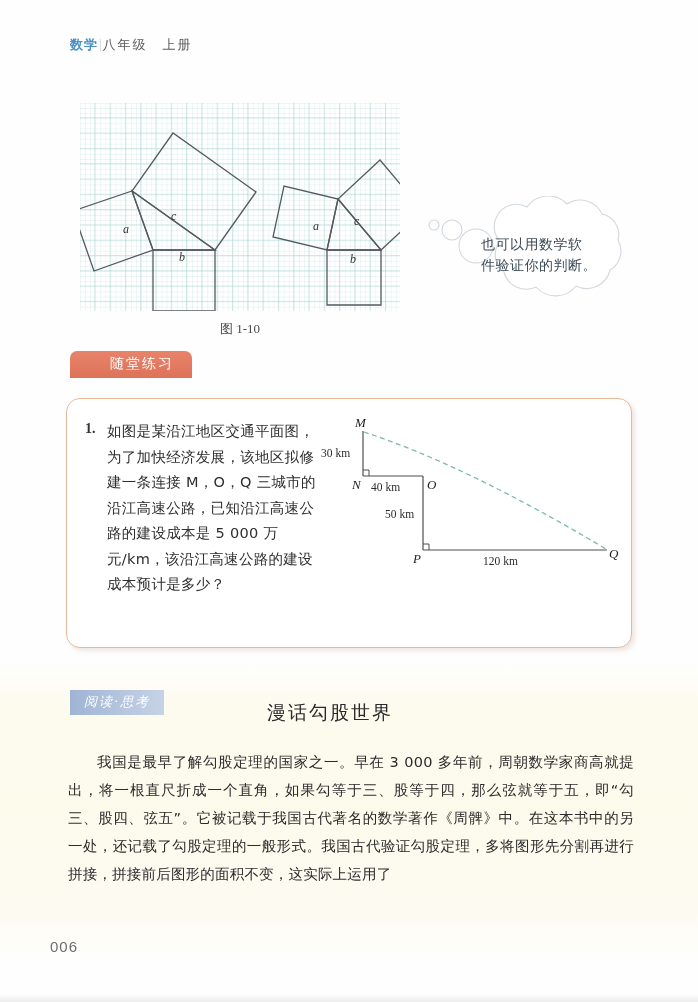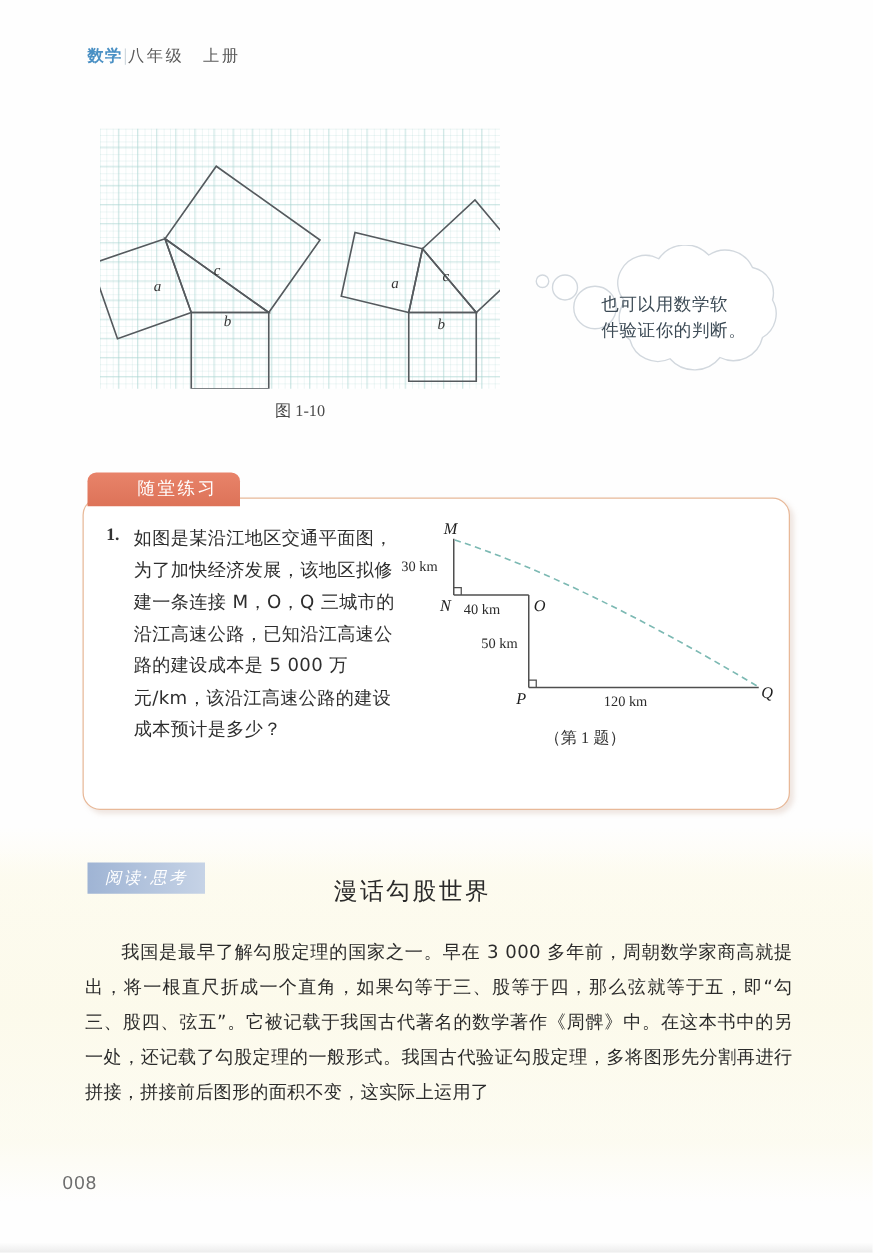--- a/index.html
+++ b/index.html
@@ -132,21 +132,21 @@
     display: inline-block;
     padding: 4px 18px 5px 18px;
     font-size: 14px;
     letter-spacing: 2px;
     color: #ffffff;
     border-radius: 7px 7px 0 0;
     z-index: 4;
   }
   .tab-practice {
     left: 70px;
-    top: 378px;
+    top: 351px;
     background: linear-gradient(to bottom, #e8836a, #dd7358);
     padding-left: 40px;
   }
   .tab-reading {
     left: 70px;
     top: 690px;
     background: linear-gradient(to right, #9fb4d4, #c6d3e6);
     color: #ffffff;
     border-radius: 0;
     padding: 3px 14px 4px 14px;
@@ -389,23 +389,22 @@
         <text class="vert-label" x="112" y="76">O</text>
         <text class="vert-label" x="98" y="150">P</text>
         <text class="vert-label" x="294" y="145">Q</text>
 
         <text class="dim-label" x="6" y="44">30 km</text>
         <text class="dim-label" x="56" y="78">40 km</text>
         <text class="dim-label" x="70" y="105">50 km</text>
         <text class="dim-label" x="168" y="152">120 km</text>
       </svg>
     </div>
-    <div class="ex-fig-caption">（第 1 题）</div>
   </div>
 </div>
 
 <div class="reading-bg"></div>
 <div class="tab tab-reading">阅读·思考</div>
 <div class="article-title">漫话勾股世界</div>
 <div class="article-body">我国是最早了解勾股定理的国家之一。早在 3 000 多年前，周朝数学家商高就提出，将一根直尺折成一个直角，如果勾等于三、股等于四，那么弦就等于五，即“勾三、股四、弦五”。它被记载于我国古代著名的数学著作《周髀》中。在这本书中的另一处，还记载了勾股定理的一般形式。我国古代验证勾股定理，多将图形先分割再进行拼接，拼接前后图形的面积不变，这实际上运用了</div>
 
-<div class="page-number">008</div>
+<div class="page-number">006</div>
 <div class="bottom-edge"></div>
 
 </body></html>

